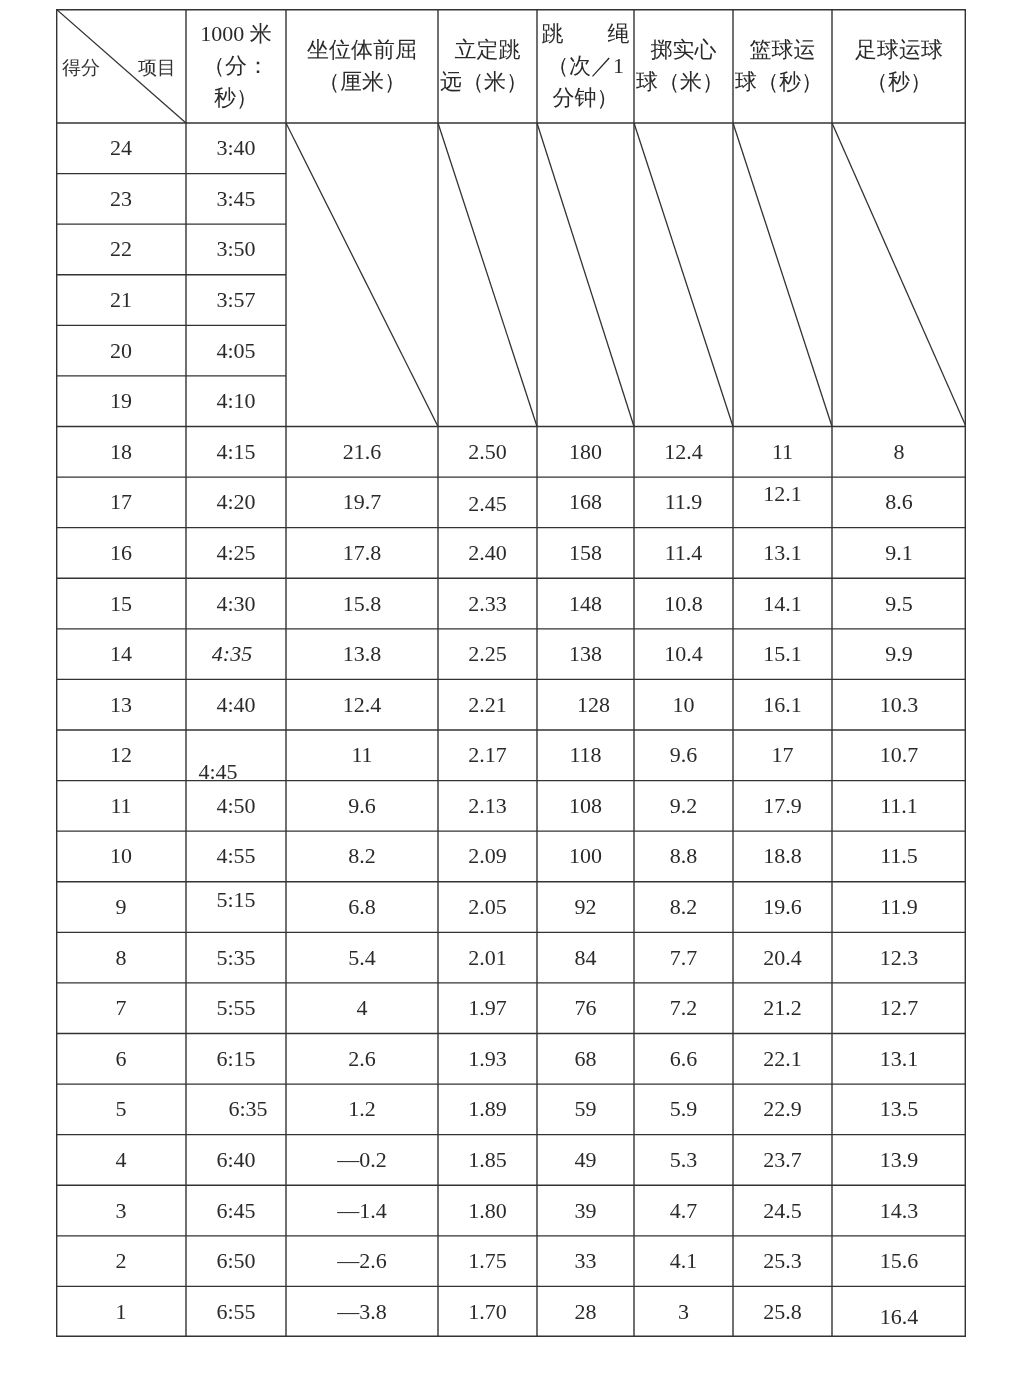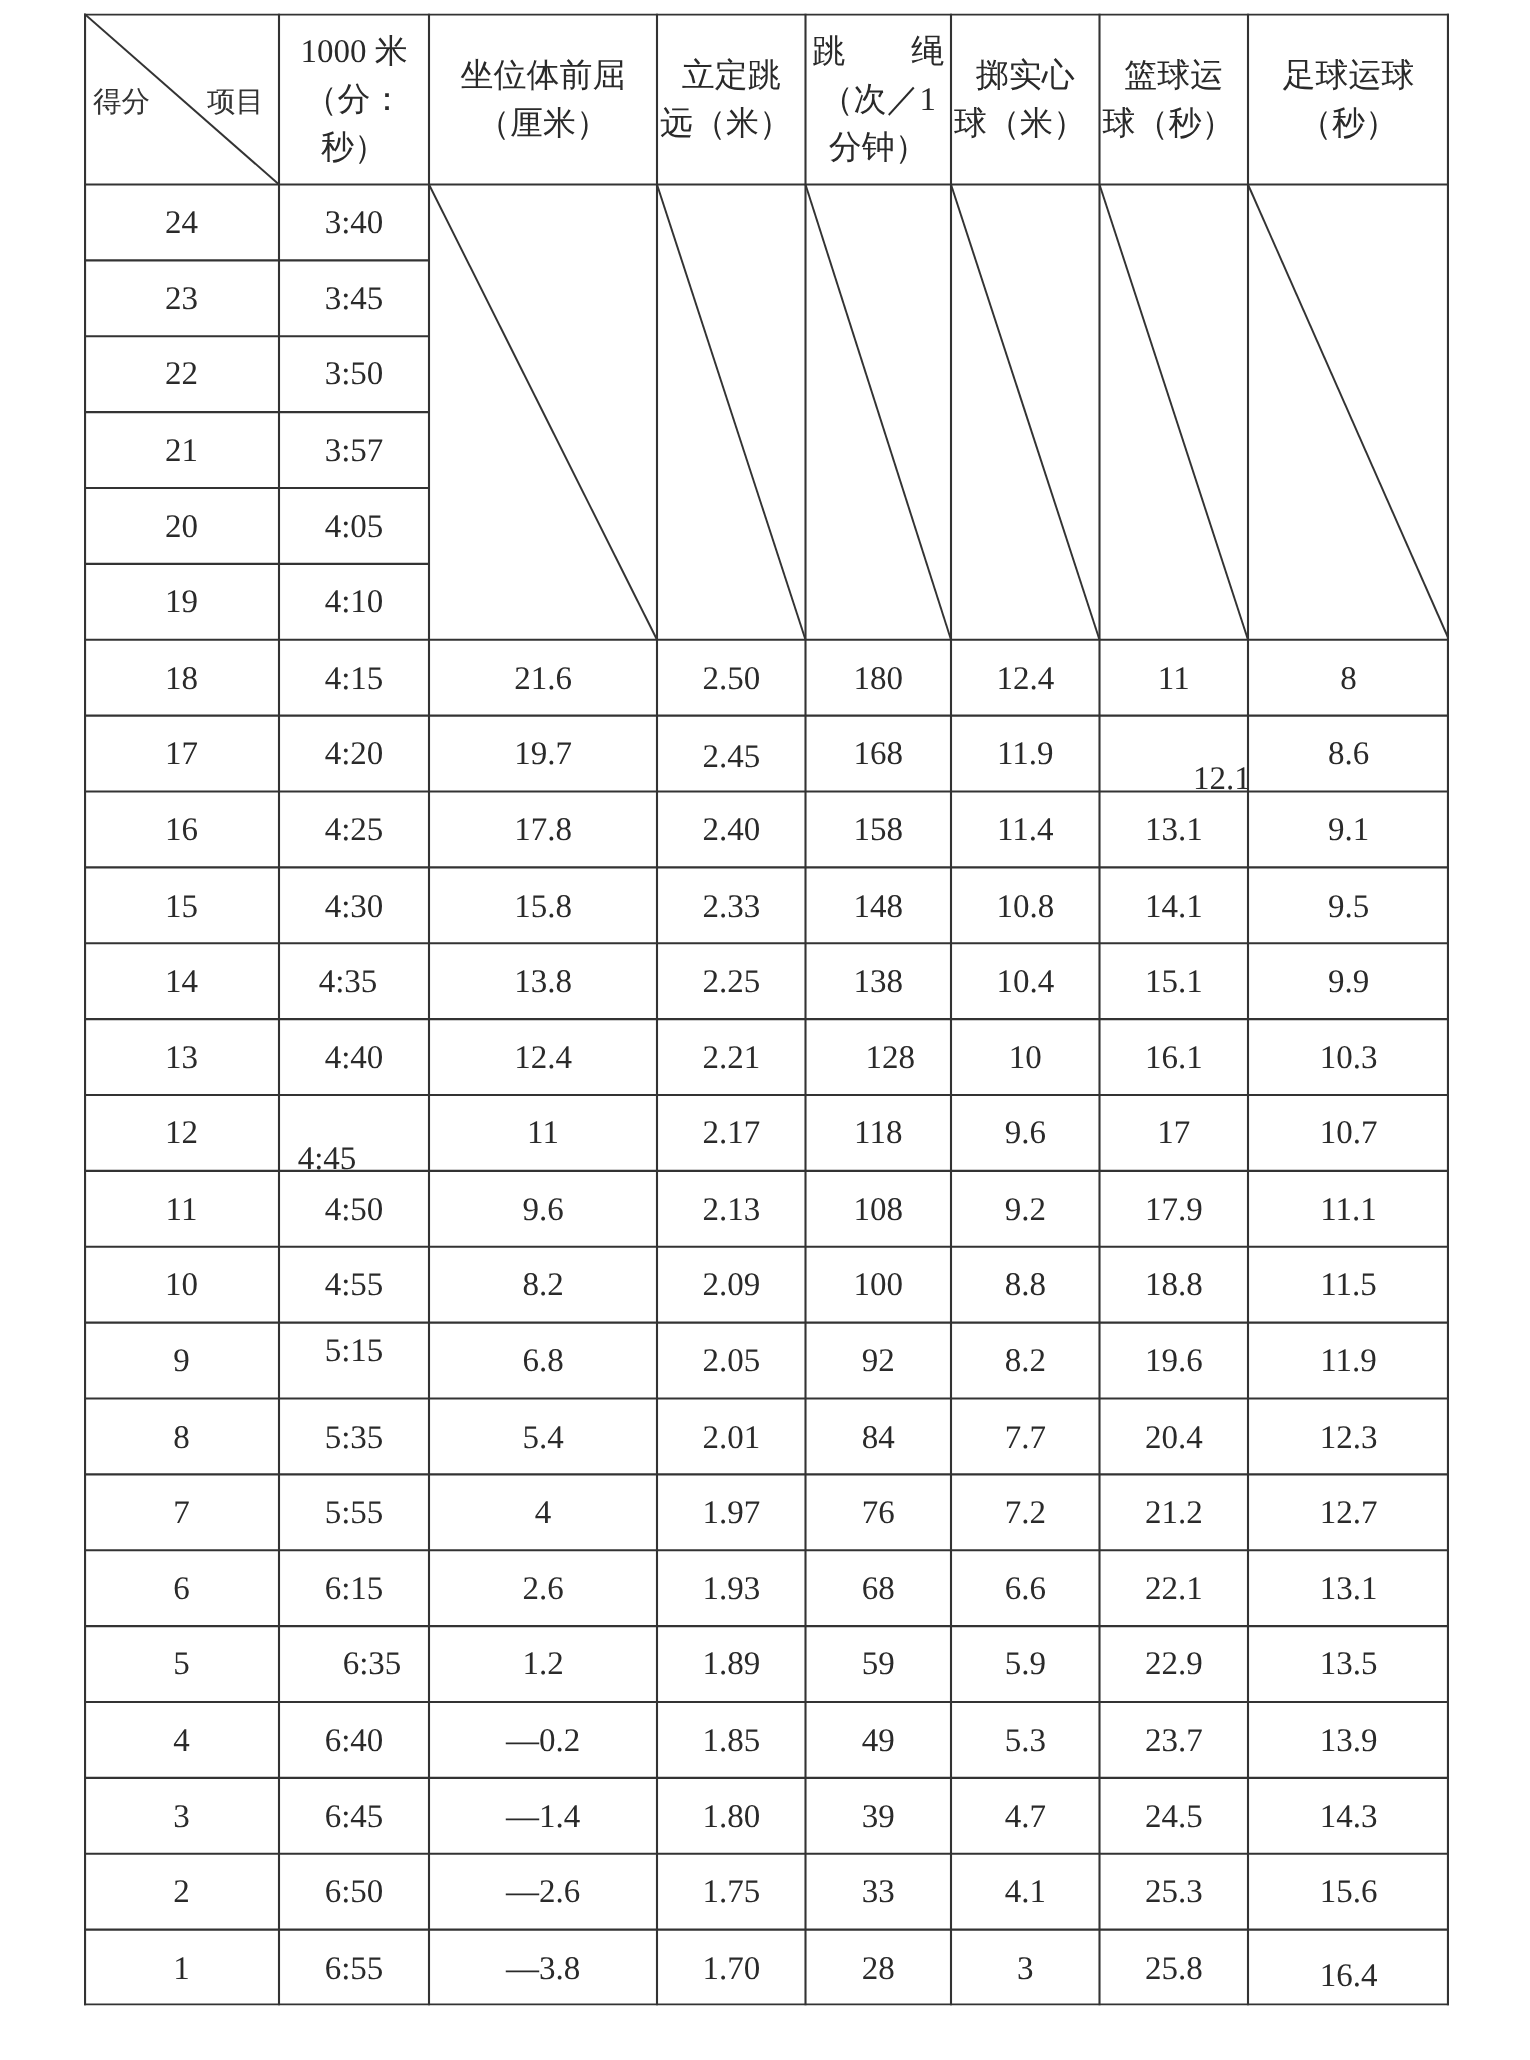--- a/index.html
+++ b/index.html
@@ -129,21 +129,21 @@
         <div class="cell" style="left: 677px; top: 417.5px; width: 99px; height: 50.5833px;">11</div>
         <div class="cell" style="left: 776px; top: 417.5px; width: 134px; height: 50.5833px;">8</div>
       </div>
       <div>
         <div class="cell" style="left: 0px; top: 468.083px; width: 130px; height: 50.5833px;">17</div>
         <div class="cell" style="left: 130px; top: 468.083px; width: 100px; height: 50.5833px;">4:20</div>
         <div class="cell" style="left: 230px; top: 468.083px; width: 152px; height: 50.5833px;">19.7</div>
         <div class="cell" style="left: 382px; top: 468.083px; width: 99px; height: 54px;">2.45</div>
         <div class="cell" style="left: 481px; top: 468.083px; width: 97px; height: 50.5833px;">168</div>
         <div class="cell" style="left: 578px; top: 468.083px; width: 99px; height: 50.5833px;">11.9</div>
-        <div class="cell" style="left: 677px; top: 485px; width: 99px; height: 50.5833px; margin-left: 32px;">12.1</div>
+        <div class="cell" style="left: 677px; top: 460px; width: 99px; height: 50.5833px;">12.1</div>
         <div class="cell" style="left: 776px; top: 468.083px; width: 134px; height: 50.5833px;">8.6</div>
       </div>
       <div>
         <div class="cell" style="left: 0px; top: 518.667px; width: 130px; height: 50.5833px;">16</div>
         <div class="cell" style="left: 130px; top: 518.667px; width: 100px; height: 50.5833px;">4:25</div>
         <div class="cell" style="left: 230px; top: 518.667px; width: 152px; height: 50.5833px;">17.8</div>
         <div class="cell" style="left: 382px; top: 518.667px; width: 99px; height: 50.5833px;">2.40</div>
         <div class="cell" style="left: 481px; top: 518.667px; width: 97px; height: 50.5833px;">158</div>
         <div class="cell" style="left: 578px; top: 518.667px; width: 99px; height: 50.5833px;">11.4</div>
         <div class="cell" style="left: 677px; top: 518.667px; width: 99px; height: 50.5833px;">13.1</div>
@@ -154,21 +154,21 @@
         <div class="cell" style="left: 130px; top: 569.25px; width: 100px; height: 50.5833px;">4:30</div>
         <div class="cell" style="left: 230px; top: 569.25px; width: 152px; height: 50.5833px;">15.8</div>
         <div class="cell" style="left: 382px; top: 569.25px; width: 99px; height: 50.5833px;">2.33</div>
         <div class="cell" style="left: 481px; top: 569.25px; width: 97px; height: 50.5833px;">148</div>
         <div class="cell" style="left: 578px; top: 569.25px; width: 99px; height: 50.5833px;">10.8</div>
         <div class="cell" style="left: 677px; top: 569.25px; width: 99px; height: 50.5833px;">14.1</div>
         <div class="cell" style="left: 776px; top: 569.25px; width: 134px; height: 50.5833px;">9.5</div>
       </div>
       <div>
         <div class="cell" style="left: 0px; top: 619.833px; width: 130px; height: 50.5833px;">14</div>
-        <div class="cell" style="left: 130px; top: 619.833px; width: 92px; height: 50.5833px;">4:35</div>
+        <div class="cell" style="left: 130px; top: 619.833px; width: 92px; height: 50.5833px; font-style: italic;">4:35</div>
         <div class="cell" style="left: 230px; top: 619.833px; width: 152px; height: 50.5833px;">13.8</div>
         <div class="cell" style="left: 382px; top: 619.833px; width: 99px; height: 50.5833px;">2.25</div>
         <div class="cell" style="left: 481px; top: 619.833px; width: 97px; height: 50.5833px;">138</div>
         <div class="cell" style="left: 578px; top: 619.833px; width: 99px; height: 50.5833px;">10.4</div>
         <div class="cell" style="left: 677px; top: 619.833px; width: 99px; height: 50.5833px;">15.1</div>
         <div class="cell" style="left: 776px; top: 619.833px; width: 134px; height: 50.5833px;">9.9</div>
       </div>
       <div>
         <div class="cell" style="left: 0px; top: 670.417px; width: 130px; height: 50.5833px;">13</div>
         <div class="cell" style="left: 130px; top: 670.417px; width: 100px; height: 50.5833px;">4:40</div>

